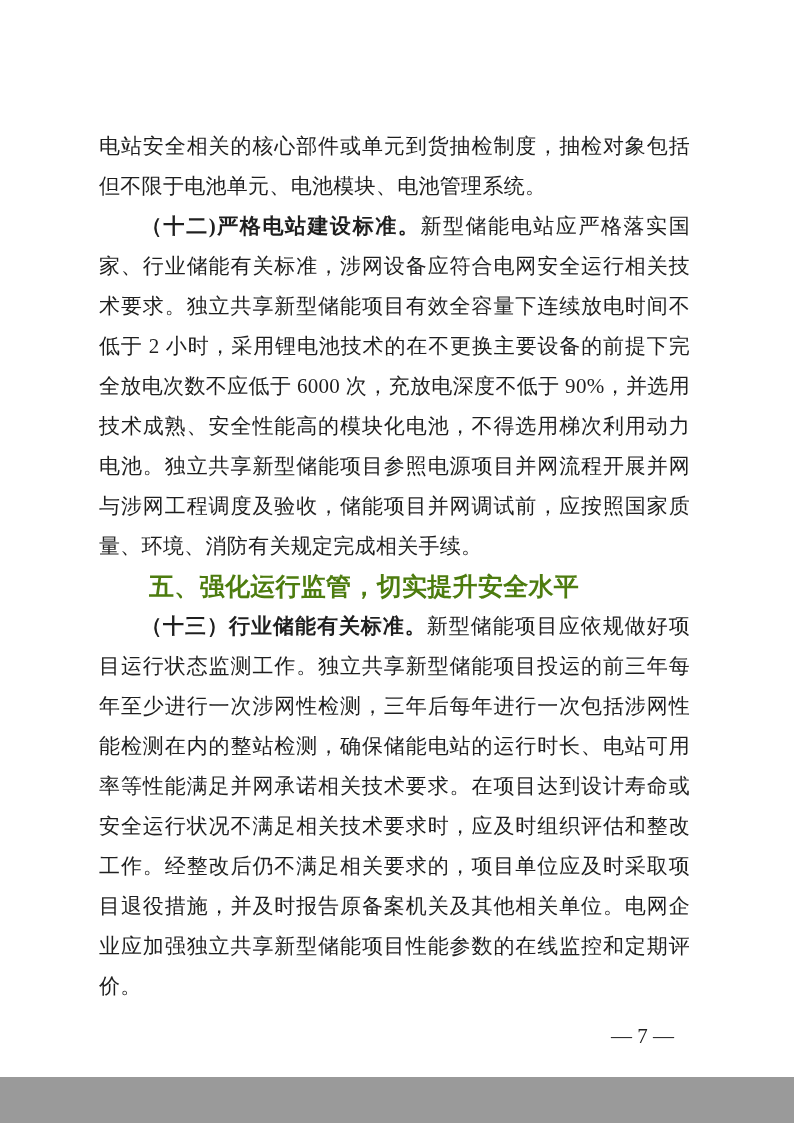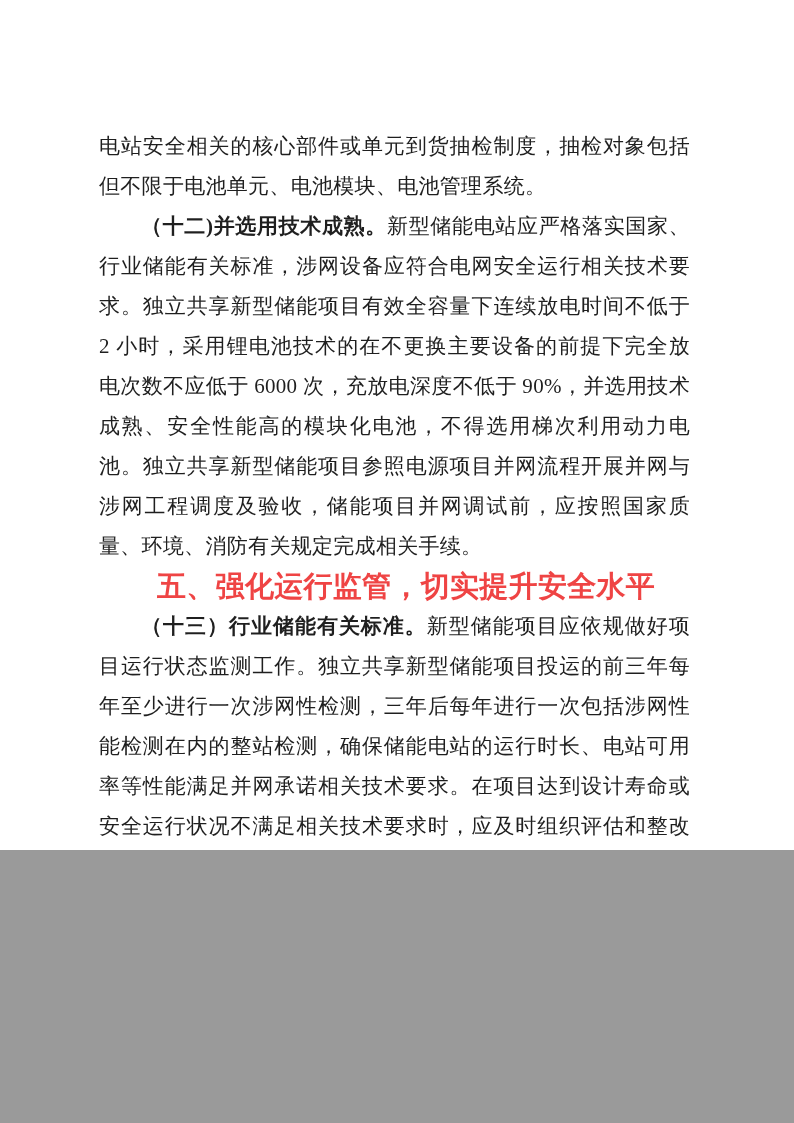--- a/index.html
+++ b/index.html
@@ -1,20 +1,20 @@
 <!DOCTYPE html>
 <html><head>
 <meta charset="utf-8">
 <style>
   * { margin: 0; padding: 0; box-sizing: border-box; }
   html, body { background: #9a9a9a; }
   .page {
     position: relative;
     width: 794px;
-    height: 850px;
+    height: 1077px;
     margin: 0 auto;
     background: #ffffff;
     overflow: hidden;
     font-family: "Liberation Serif", "DejaVu Serif", serif;
     color: #1f1f1f;
   }
   .content {
     position: absolute;
     left: 99px;
     top: 126px;
@@ -24,40 +24,40 @@
     font-size: 21px;
     line-height: 40px;
     text-align: justify;
     letter-spacing: 0.3px;
   }
   p.doc-par.indent { text-indent: 2em; }
   p.doc-par .run { font-weight: normal; }
   p.doc-par .run.bold { font-weight: bold; }
   p.doc-par.heading {
     font-family: "Liberation Sans", "DejaVu Sans", sans-serif;
-    font-size: 29px;
-    color: #ef4444;
+    font-size: 25px;
+    color: #4d7c0f;
   }
   p.doc-par.heading .run.bold { font-weight: bold; }
   .page-footer {
     position: absolute;
     top: 1016px;
     left: 0;
     width: 100%;
     padding-right: 120px;
     text-align: right;
     font-size: 21px;
     line-height: 40px;
     color: #1f1f1f;
   }
 </style>
 </head>
 <body>
 
 <div class="page">
   <div class="content">
       <p class="doc-par body"><span class="run">电站安全相关的核心部件或单元到货抽检制度，抽检对象包括但不限于电池单元、电池模块、电池管理系统。</span></p>
-      <p class="doc-par body indent"><span class="run bold">（十二)并选用技术成熟。</span><span class="run">新型储能电站应严格落实国家、行业储能有关标准，涉网设备应符合电网安全运行相关技术要求。独立共享新型储能项目有效全容量下连续放电时间不低于 2 小时，采用锂电池技术的在不更换主要设备的前提下完全放电次数不应低于 6000 次，充放电深度不低于 90%，并选用技术成熟、安全性能高的模块化电池，不得选用梯次利用动力电池。独立共享新型储能项目参照电源项目并网流程开展并网与涉网工程调度及验收，储能项目并网调试前，应按照国家质量、环境、消防有关规定完成相关手续。</span></p>
+      <p class="doc-par body indent"><span class="run bold">（十二)严格电站建设标准。</span><span class="run">新型储能电站应严格落实国家、行业储能有关标准，涉网设备应符合电网安全运行相关技术要求。独立共享新型储能项目有效全容量下连续放电时间不低于 2 小时，采用锂电池技术的在不更换主要设备的前提下完全放电次数不应低于 6000 次，充放电深度不低于 90%，并选用技术成熟、安全性能高的模块化电池，不得选用梯次利用动力电池。独立共享新型储能项目参照电源项目并网流程开展并网与涉网工程调度及验收，储能项目并网调试前，应按照国家质量、环境、消防有关规定完成相关手续。</span></p>
       <p class="doc-par heading indent"><span class="run bold">五、强化运行监管，切实提升安全水平</span></p>
       <p class="doc-par body indent"><span class="run bold">（十三）行业储能有关标准。</span><span class="run">新型储能项目应依规做好项目运行状态监测工作。独立共享新型储能项目投运的前三年每年至少进行一次涉网性检测，三年后每年进行一次包括涉网性能检测在内的整站检测，确保储能电站的运行时长、电站可用率等性能满足并网承诺相关技术要求。在项目达到设计寿命或安全运行状况不满足相关技术要求时，应及时组织评估和整改工作。经整改后仍不满足相关要求的，项目单位应及时采取项目退役措施，并及时报告原备案机关及其他相关单位。电网企业应加强独立共享新型储能项目性能参数的在线监控和定期评价。</span></p>
     </div>
   <div class="page-footer">— 7 —</div>
 </div>
 
 </body></html>

